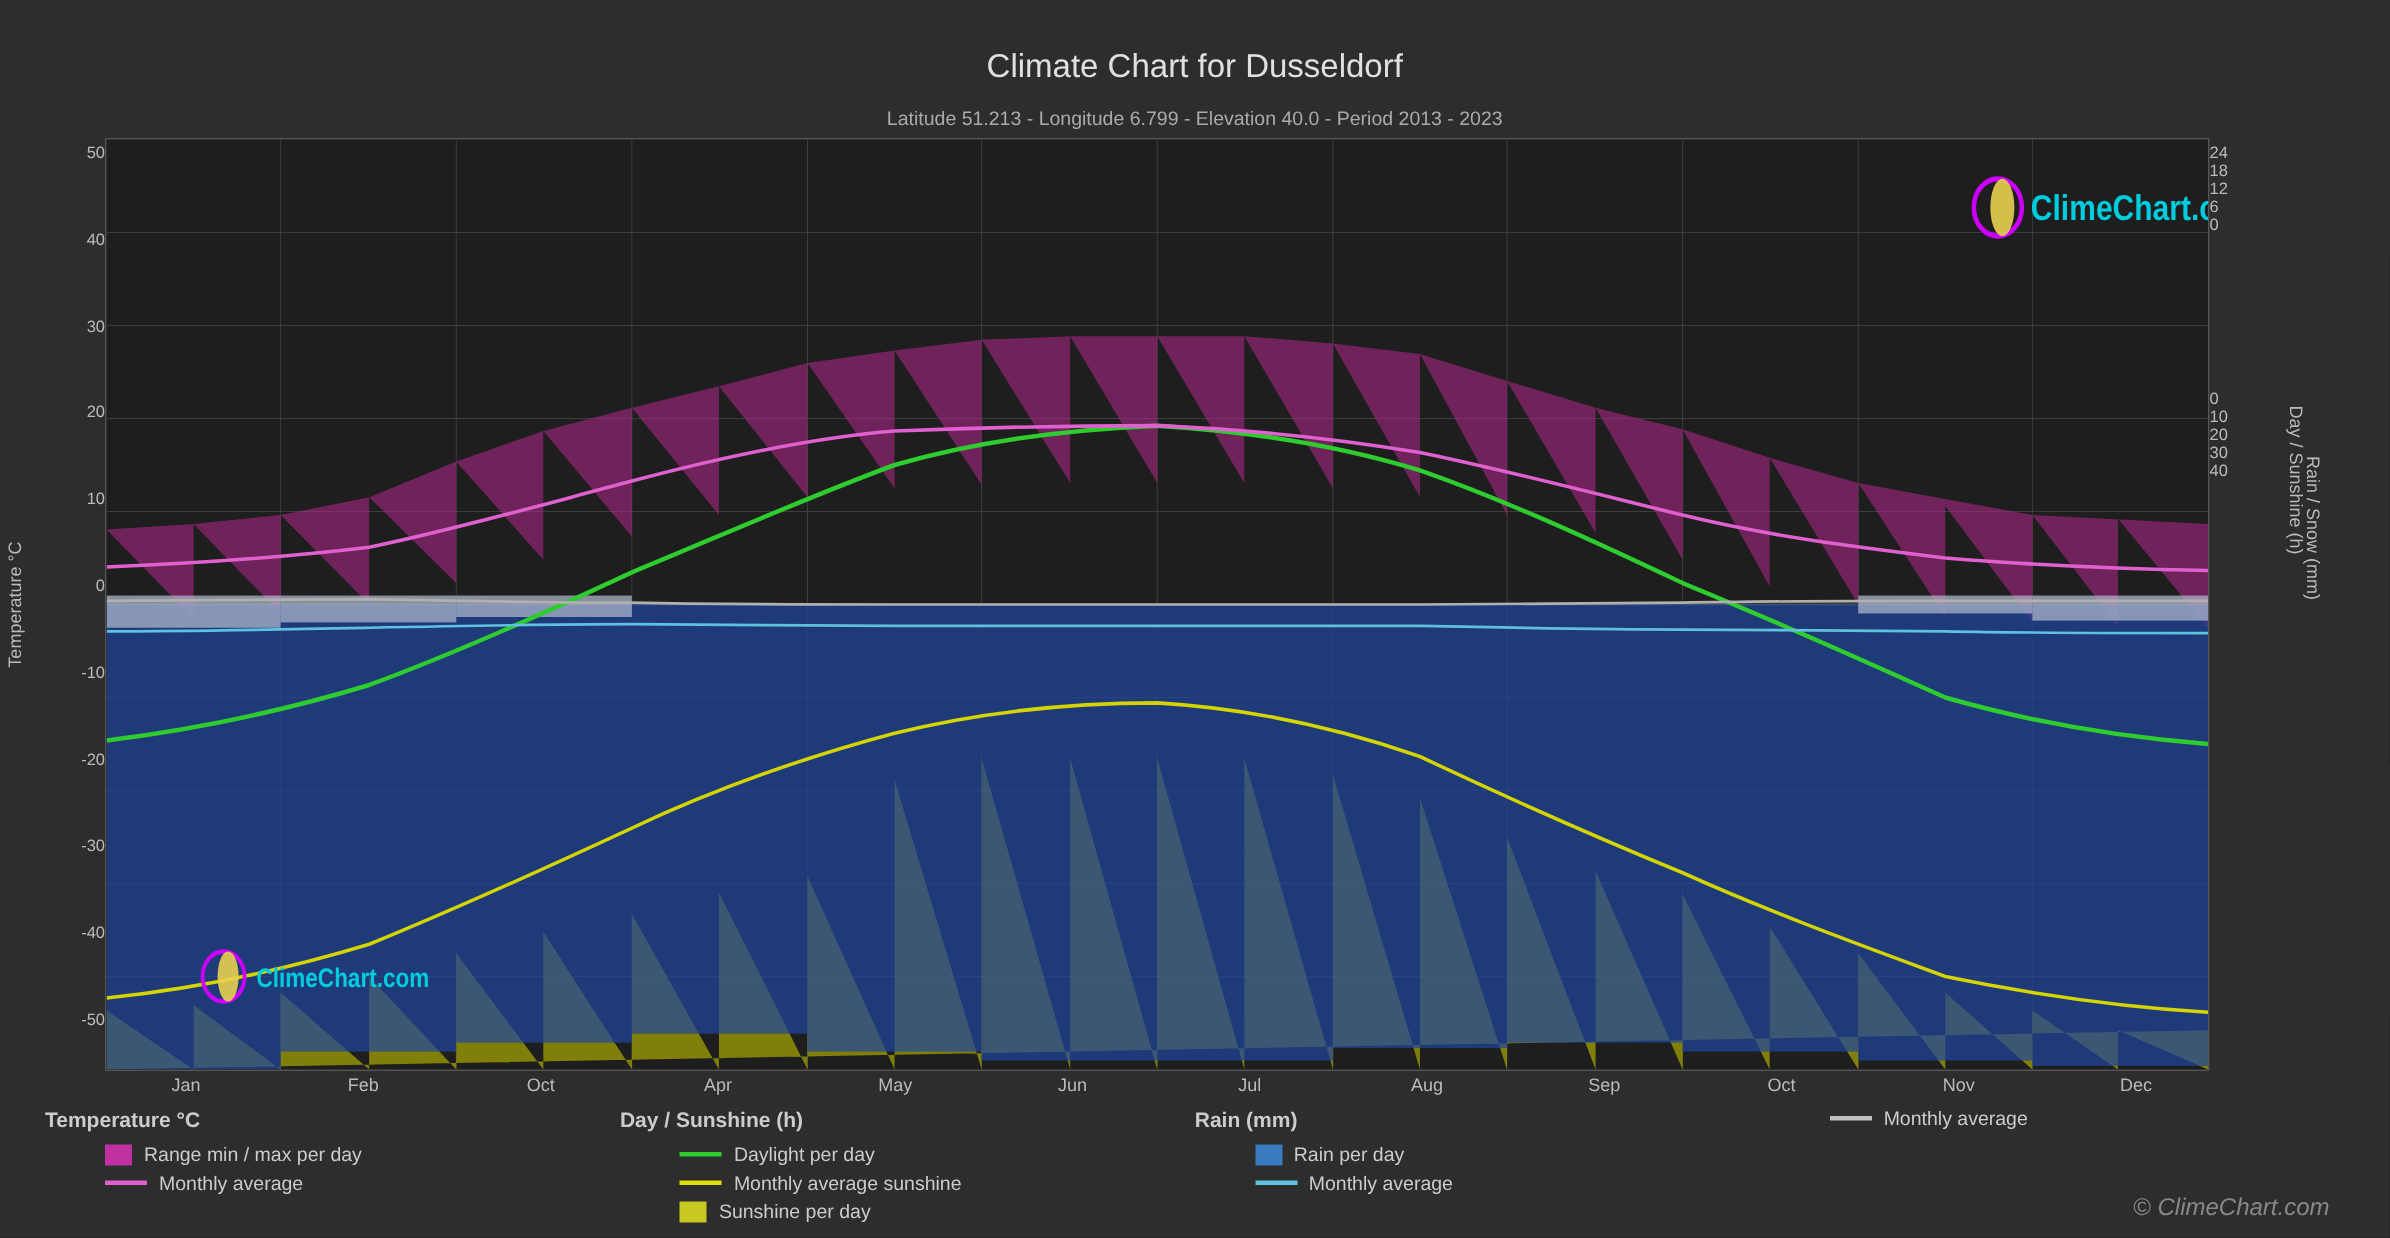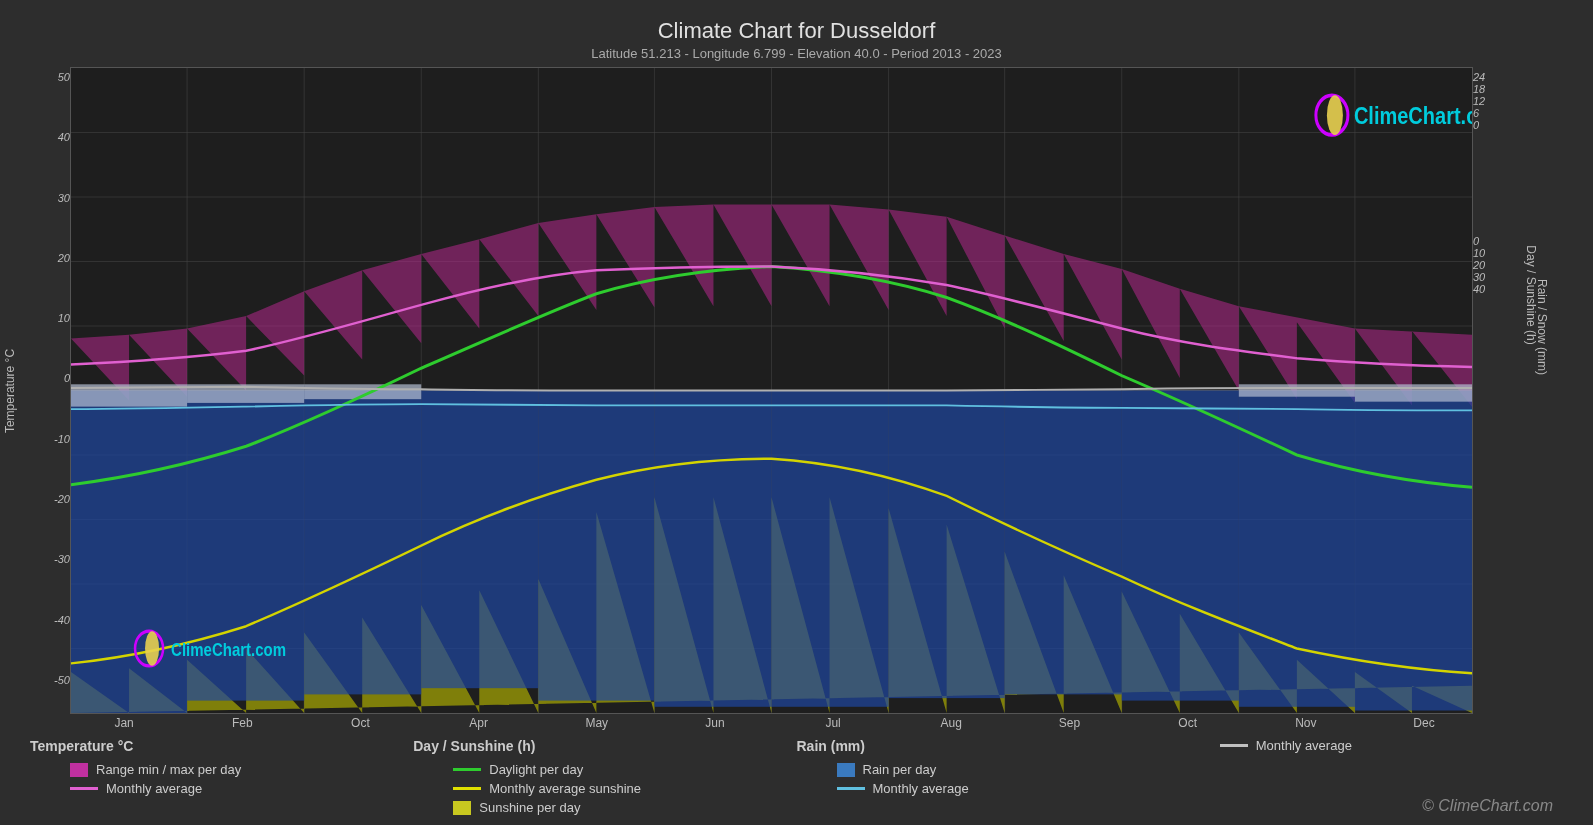--- a/index.html
+++ b/index.html
@@ -17,47 +17,46 @@
       background: #2d2d2d;
       display: flex;
       flex-direction: column;
       padding: 10px 20px 10px 20px;
     }
     .chart-title {
       text-align: center;
       font-size: 22px;
       color: #e0e0e0;
       font-weight: normal;
-      margin-top: 8px;
+      margin-top: 21px;
     }
     .chart-subtitle {
       text-align: center;
       font-size: 13px;
       color: #aaa;
-      margin-top: 2px;
+      margin-top: 14px;
     }
     .chart-area {
       display: flex;
       flex: 1;
       margin-top: 6px;
       position: relative;
     }
     .y-axis-left {
       display: flex;
       flex-direction: column;
       justify-content: space-between;
       align-items: flex-end;
       width: 45px;
       padding-bottom: 28px;
       padding-top: 4px;
     }
     .y-tick {
       font-size: 11px;
       color: #bbb;
-      font-style: italic;
     }
     .chart-main {
       flex: 1;
       position: relative;
       border: 1px solid #555;
       background: #1e1e1e;
       overflow: hidden;
     }
     .chart-canvas {
       width: 100%;

